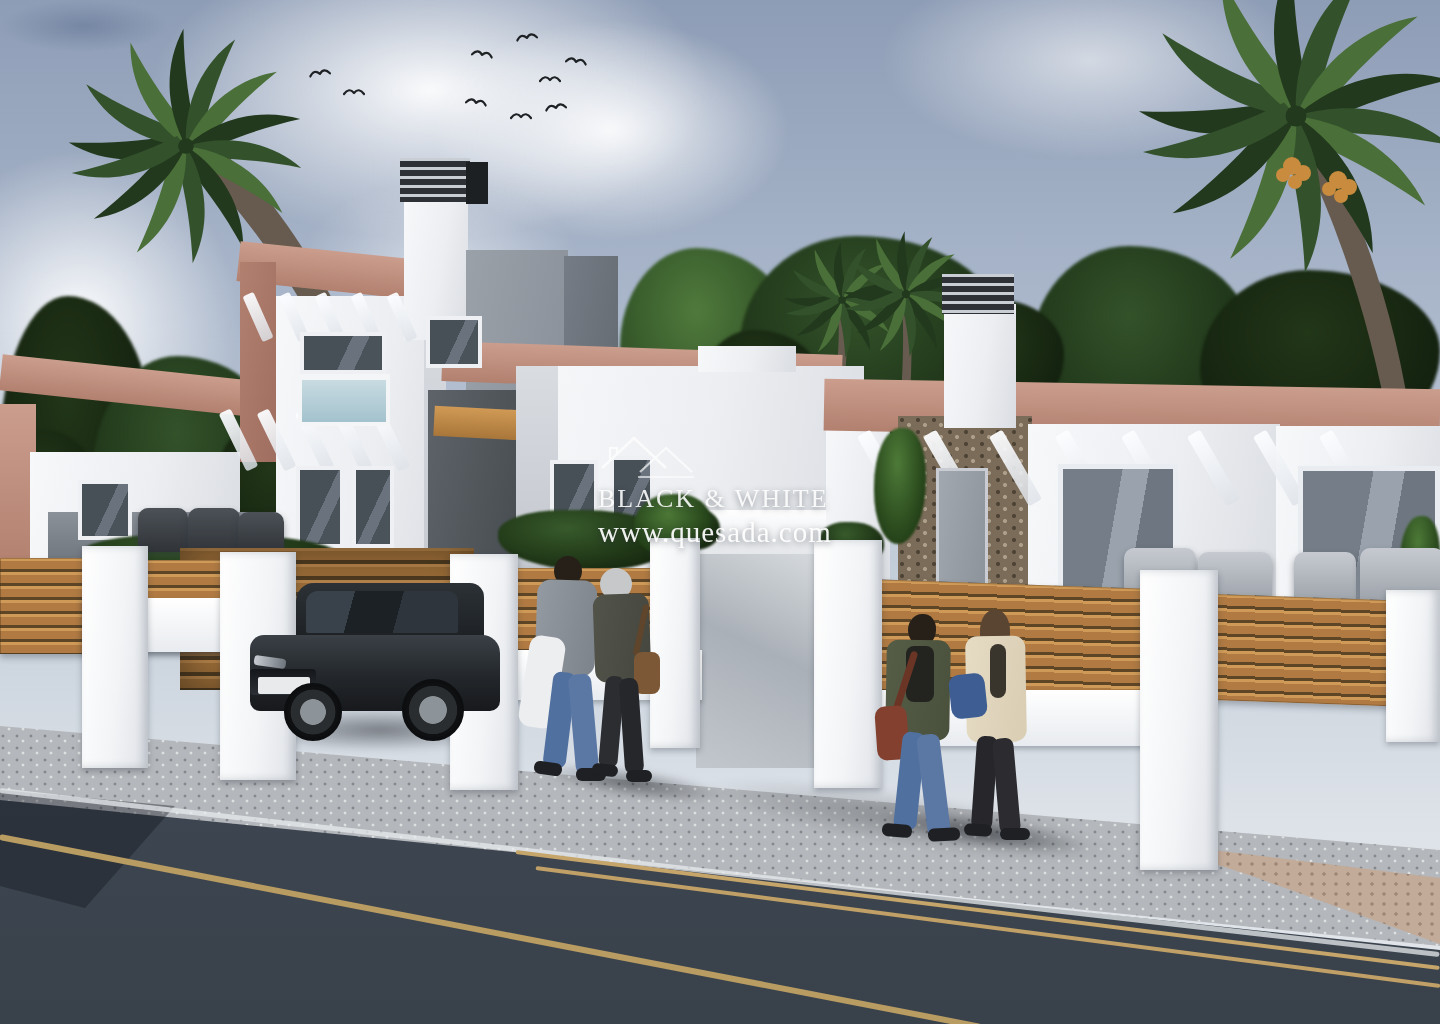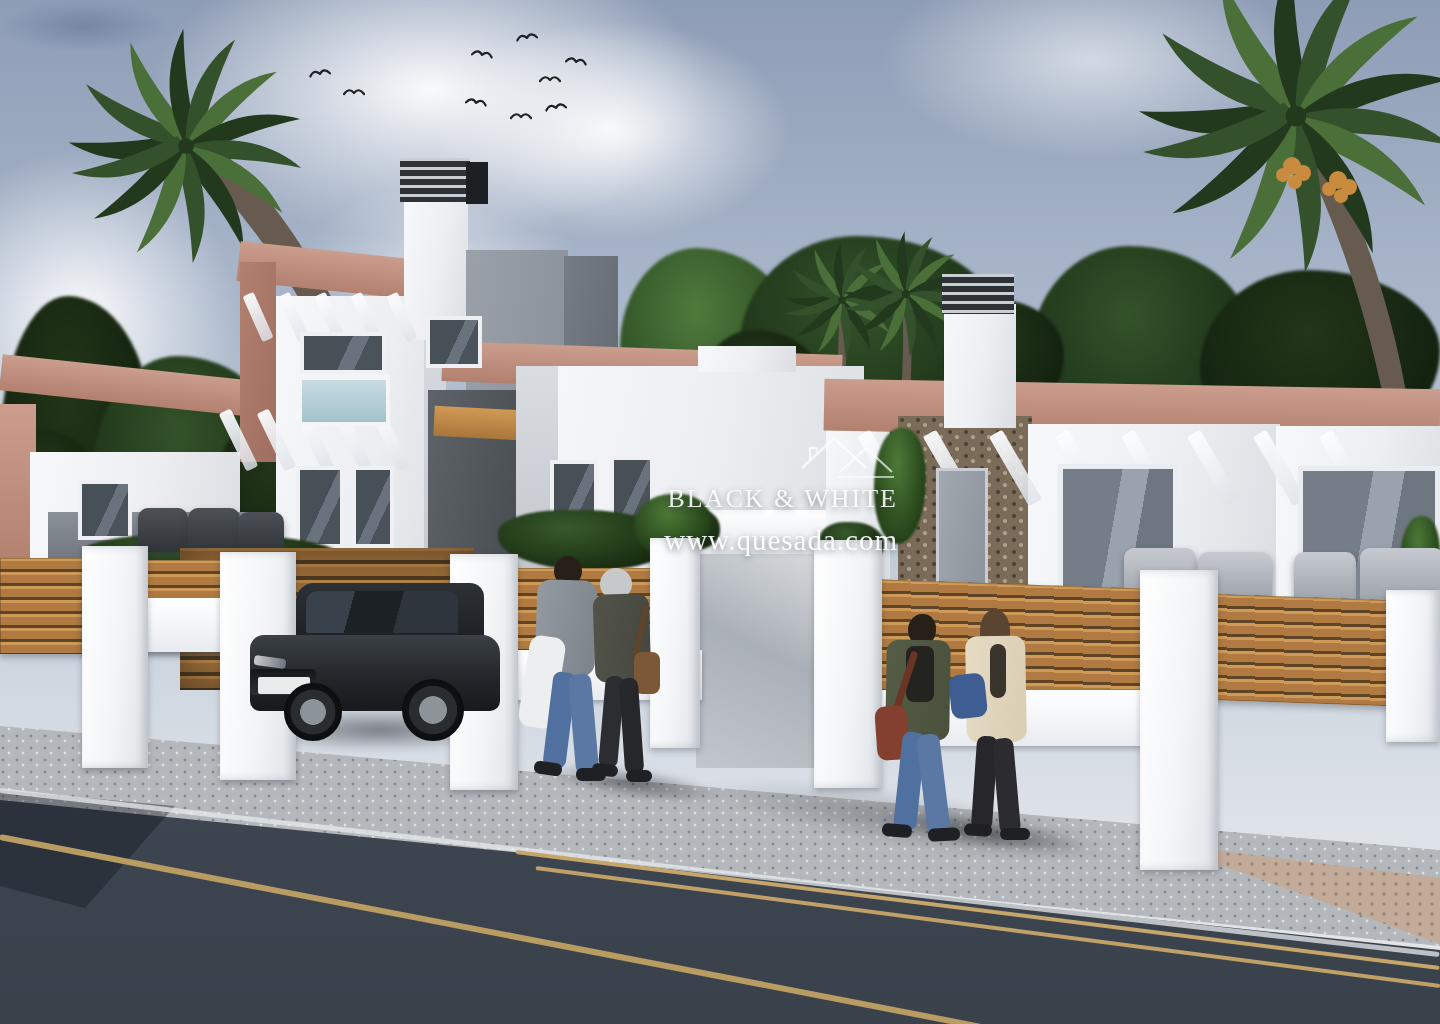--- a/index.html
+++ b/index.html
@@ -81,26 +81,26 @@
   .car-grill{left:0;top:86px;width:66px;height:26px;border-radius:4px;background:linear-gradient(180deg,#14161a,#2b3036)}
   .car-light{left:4px;top:74px;width:32px;height:10px;border-radius:4px;transform:rotate(8deg);background:linear-gradient(90deg,#c8ccd2,#6d747c)}
   .car-plate{left:8px;top:94px;width:52px;height:17px;border-radius:2px;background:#e8eaec}
   .car-wheel{border-radius:50%;border:3px solid #0c0e10;background:radial-gradient(circle,#8d9499 0 34%,#2a2d30 36% 60%,#0e1012 62%)}
   .cw-f{left:34px;top:100px;width:52px;height:52px}
   .cw-r{left:152px;top:96px;width:56px;height:56px}
   
   .person{z-index:9}
   .person div{position:absolute;border-radius:8px}
   
-  .watermark{left:598px;top:430px;width:300px;text-align:right;z-index:30;
+  .watermark{left:598px;top:430px;width:300px;text-align:left;z-index:30;
     color:rgba(255,255,255,.88);font-family:"Liberation Serif",serif;
     text-shadow:0 2px 6px rgba(30,35,45,.5);user-select:none}
   .wm-1{font-size:26px;letter-spacing:2px;margin-top:0}
   .wm-2{font-size:23px;letter-spacing:7px;margin-top:4px}
-  .wm-3{font-size:29px;letter-spacing:1px;margin-top:10px;color:rgba(255,255,255,.93)}
+  .wm-3{font-size:29px;letter-spacing:1px;margin-top:2px;color:rgba(255,255,255,.93)}
   .wm-logo{opacity:.85}
 </style>
 </head>
 <body>
 
 <div id="stage">
 
   <div class="abs sky-corner"></div>
   <div class="abs road"></div>
   <div class="abs sidewalk"></div>

